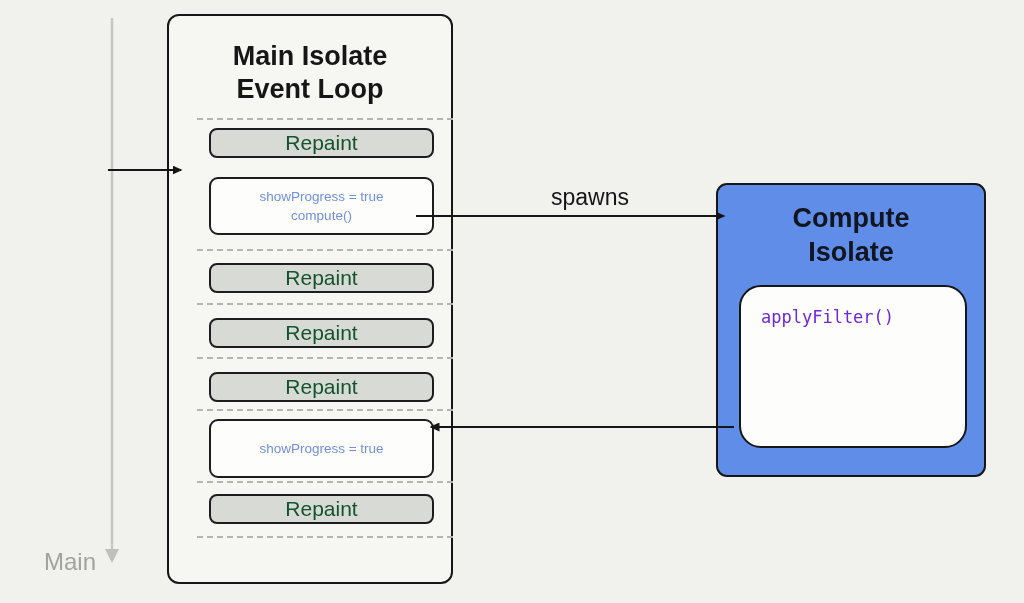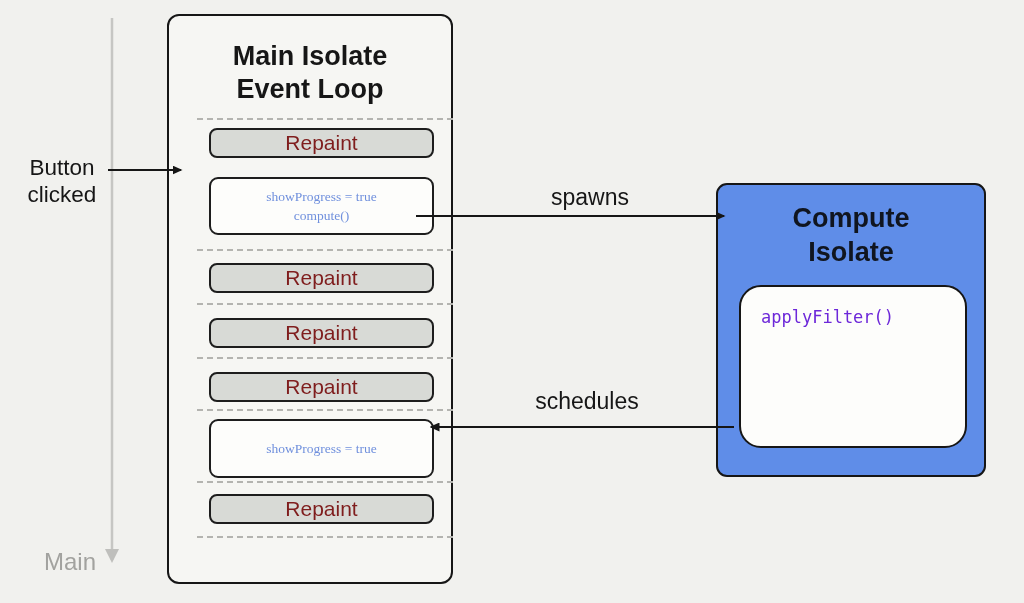--- a/index.html
+++ b/index.html
@@ -91,42 +91,42 @@
     height: 30px;
     box-sizing: border-box;
     background: #d8dad6;
     border: 2px solid #1d1d1d;
     border-radius: 8px;
     display: flex;
     align-items: center;
     justify-content: center;
     font-size: 21px;
     font-weight: 500;
-    color: #7f1d1d;
+    color: #14532d;
     padding-bottom: 1px;
   }
   .repaint1 { top: 112px; }
   .repaint2 { top: 247px; }
   .repaint3 { top: 302px; }
   .repaint4 { top: 356px; }
   .repaint5 { top: 478px; }
 
   .codeblock {
     position: absolute;
     left: 40px;
     width: 225px;
     box-sizing: border-box;
     background: #fdfdfb;
     border: 2px solid #1d1d1d;
     border-radius: 9px;
     display: flex;
     align-items: center;
     justify-content: center;
     text-align: center;
-    font-family: Liberation Serif, serif;
+    font-family: Liberation Sans, sans-serif;
     font-size: 13.5px;
     line-height: 19px;
     color: #7090dd;
   }
   .code1 { top: 161px; height: 58px; }
   .code2 { top: 403px; height: 59px; }
 
   
   .spawns-label {
     position: absolute;
@@ -203,22 +203,20 @@
 
     <line x1="112" y1="18" x2="112" y2="560" stroke="#c6c6c3" stroke-width="2.5" marker-end="url(#ah-gray)"></line>
 
     <line x1="108" y1="170" x2="181" y2="170" stroke="#161616" stroke-width="2.2" marker-end="url(#ah-black)"></line>
 
     <line x1="416" y1="216" x2="724" y2="216" stroke="#161616" stroke-width="2.2" marker-end="url(#ah-black)"></line>
 
     <line x1="734" y1="427" x2="431" y2="427" stroke="#161616" stroke-width="2.2" marker-end="url(#ah-black)"></line>
   </svg>
 
-  <div class="button-clicked pre">Button
-clicked</div>
   <div class="time-label">Main</div>
 
   <div class="main-box">
     <div class="main-title pre">Main Isolate
 Event Loop</div>
 
     <div class="sep sep1"></div>
     <div class="repaint repaint1">Repaint</div>
     <div class="codeblock code1 pre">showProgress = true
 compute()</div>
@@ -229,21 +227,20 @@
     <div class="sep sep4"></div>
     <div class="repaint repaint4">Repaint</div>
     <div class="sep sep5"></div>
     <div class="codeblock code2 pre">showProgress = true</div>
     <div class="sep sep6"></div>
     <div class="repaint repaint5">Repaint</div>
     <div class="sep sep7"></div>
   </div>
 
   <div class="spawns-label">spawns</div>
-  <div class="schedules-label">schedules</div>
 
   <div class="compute-box">
     <div class="compute-title pre">Compute
 Isolate</div>
     <div class="compute-code-box">
       <div class="compute-code">applyFilter()</div>
     </div>
   </div>
 
 </div>

